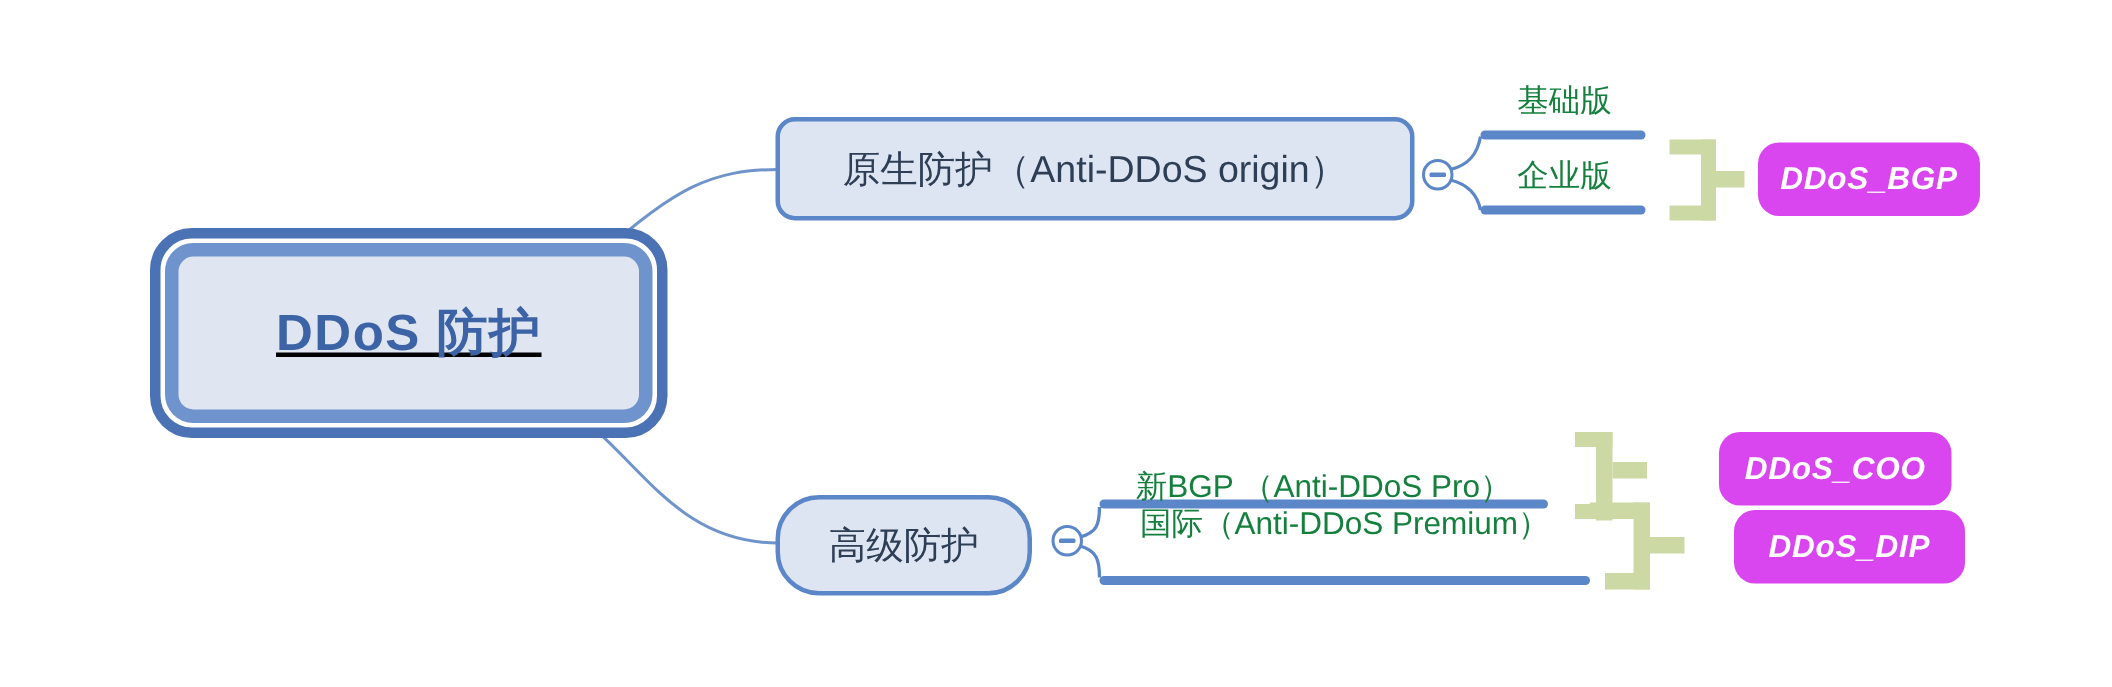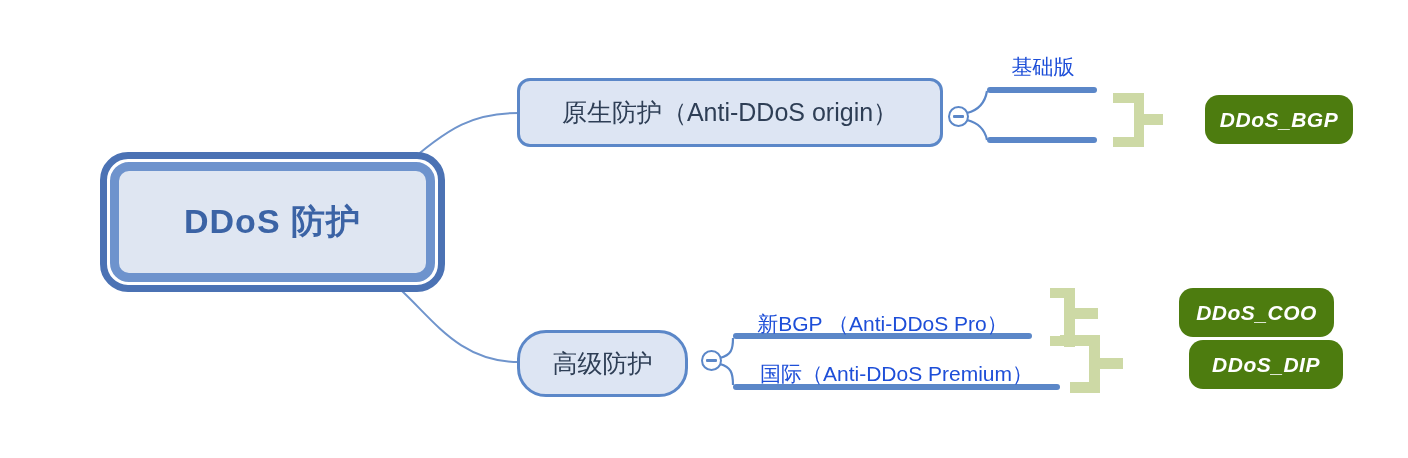--- a/index.html
+++ b/index.html
@@ -9,21 +9,21 @@
   }
   #edges{position:absolute;left:0;top:0;width:1408px;height:458px;z-index:1;pointer-events:none;}
 
   
   .root-node{
     position:absolute;left:100px;top:152px;width:345px;height:140px;box-sizing:border-box;
     border:7px solid #4b72b4;border-radius:28px;background:#ffffff;padding:3px;z-index:3;
   }
   .root-inner{
     width:100%;height:100%;box-sizing:border-box;border:9px solid #6e93cd;border-radius:19px;
-    background:#dfe6f2;display:flex;align-items:center;justify-content:center;
+    background:#dfe6f2;display:flex;align-items:center;justify-content:center;text-decoration:underline;
   }
   .root-label{font-size:34px;font-weight:bold;color:#3b63a5;letter-spacing:1px;}
 
   
   .branch-node{
     position:absolute;box-sizing:border-box;border:3px solid #5b87c8;border-radius:13px;
     background:#dde5f3;display:flex;align-items:center;justify-content:center;z-index:3;
   }
   .branch-node.origin{left:517px;top:78px;width:426px;height:69px;}
   .branch-node.advanced{left:517px;top:330px;width:171px;height:67px;border-radius:29px;}
@@ -33,26 +33,26 @@
   .collapse-btn{
     position:absolute;width:21px;height:21px;box-sizing:border-box;border:2px solid #5b87c8;
     border-radius:50%;background:#ffffff;display:flex;align-items:center;justify-content:center;z-index:4;
   }
   .collapse-btn.c1{left:948px;top:106px;}
   .collapse-btn.c2{left:701px;top:350px;}
   .minus-bar{width:11px;height:2.5px;background:#5b87c8;border-radius:1px;}
 
   
   .child-label{
-    position:absolute;z-index:3;font-size:21px;color:#1d4ed8;text-align:center;white-space:nowrap;
+    position:absolute;z-index:3;font-size:21px;color:#15803d;text-align:center;white-space:nowrap;
   }
   .child-label.basic{left:988px;top:53px;width:110px;}
   .child-label.enterprise{left:988px;top:103px;width:110px;}
   .child-label.newbgp{left:733px;top:310px;width:299px;}
-  .child-label.intl{left:733px;top:360px;width:327px;}
+  .child-label.intl{left:733px;top:335px;width:327px;}
   .child-underline{
     position:absolute;height:6px;background:#5b87c8;border-radius:3px;z-index:2;
   }
   .child-underline.basic{left:987px;top:87px;width:110px;}
   .child-underline.enterprise{left:987px;top:137px;width:110px;}
   .child-underline.newbgp{left:733px;top:333px;width:299px;}
   .child-underline.intl{left:733px;top:384px;width:327px;}
 
   
   .bracket{position:absolute;z-index:2;}
@@ -68,22 +68,22 @@
   .bracket.coo .arm-bottom{left:0;top:48px;width:25px;height:10px;}
   .bracket.coo .stem{left:25px;top:20px;width:23px;height:11px;}
   .bracket.dip{left:1060px;top:335px;width:63px;height:58px;}
   .bracket.dip .arm-top{left:0;top:0;width:40px;height:11px;}
   .bracket.dip .bar{left:29px;top:0;width:11px;height:58px;}
   .bracket.dip .arm-bottom{left:10px;top:47px;width:30px;height:11px;}
   .bracket.dip .stem{left:40px;top:23px;width:23px;height:11px;}
 
   
   .summary-node{
-    position:absolute;box-sizing:border-box;border-radius:14px;background:#4d7c0f;z-index:3;
-    display:flex;align-items:center;justify-content:center;margin-left:33px;
+    position:absolute;box-sizing:border-box;border-radius:14px;background:#d946ef;z-index:3;
+    display:flex;align-items:center;justify-content:center;
   }
   .summary-node.bgp{left:1172px;top:95px;width:148px;height:49px;}
   .summary-node.coo{left:1146px;top:288px;width:155px;height:49px;}
   .summary-node.dip{left:1156px;top:340px;width:154px;height:49px;}
   .summary-label{font-size:21px;font-weight:bold;font-style:italic;color:#ffffff;letter-spacing:0.5px;}
 </style>
 </head>
 <body>
 
 <div id="canvas">
@@ -105,20 +105,21 @@
 
   <div class="branch-node origin">
     <span class="branch-label">原生防护（Anti-DDoS origin）</span>
   </div>
   <div class="collapse-btn c1">
     <span class="minus-bar"></span>
   </div>
 
   <div class="child-label basic">基础版</div>
   <div class="child-underline basic"></div>
+  <div class="child-label enterprise">企业版</div>
   <div class="child-underline enterprise"></div>
 
   <div class="bracket bgp">
     <div class="part arm-top"></div>
     <div class="part bar"></div>
     <div class="part arm-bottom"></div>
     <div class="part stem"></div>
   </div>
   <div class="summary-node bgp">
     <span class="summary-label">DDoS_BGP</span>

